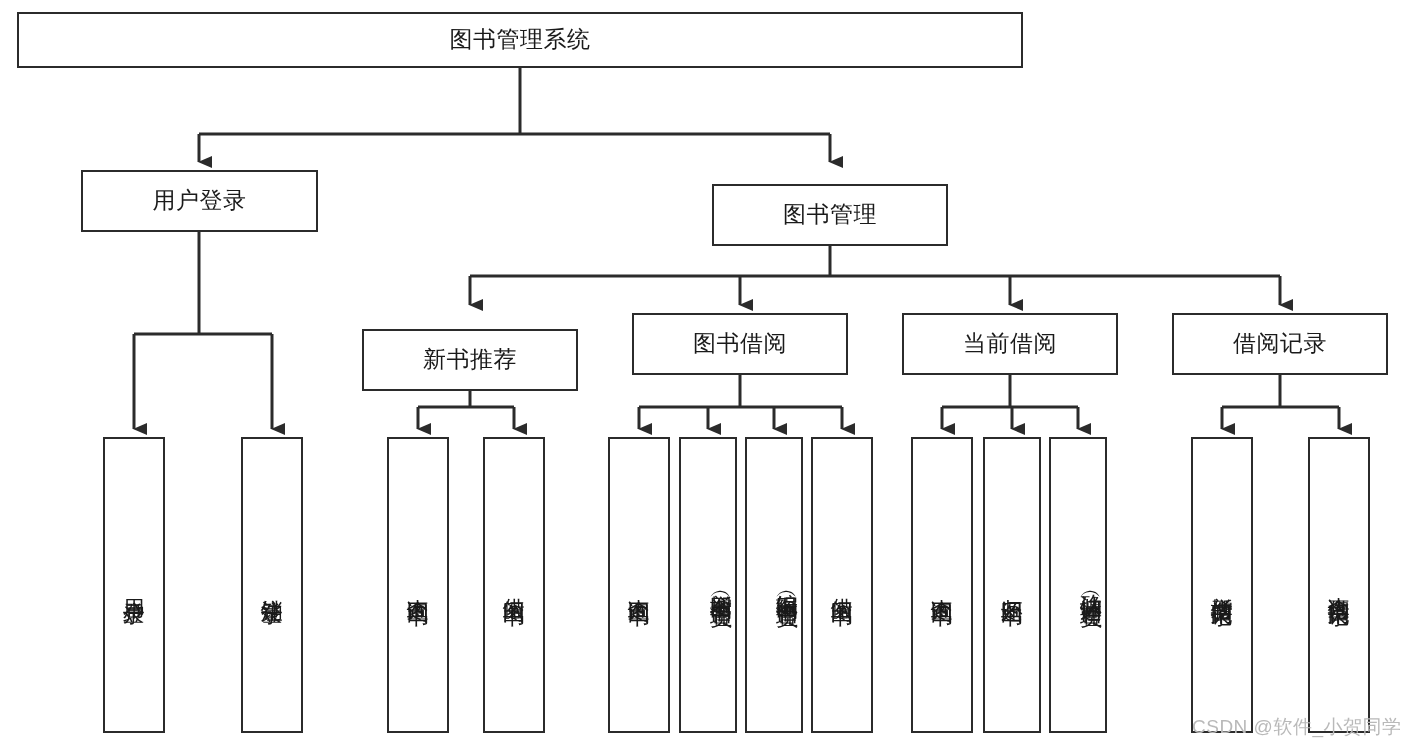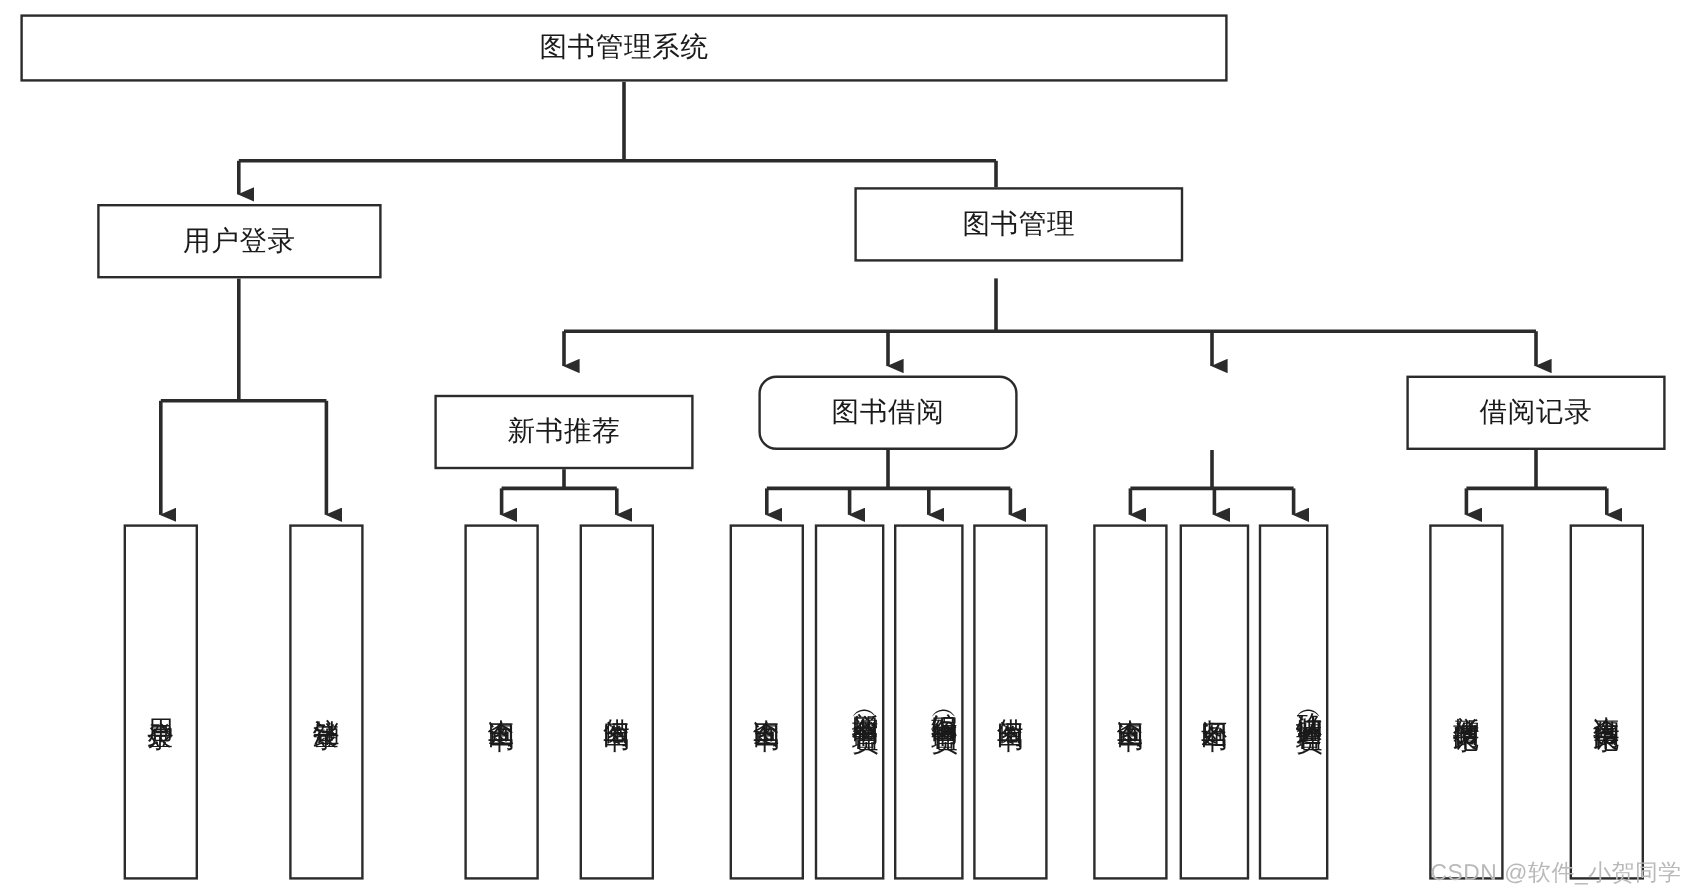--- a/index.html
+++ b/index.html
@@ -120,29 +120,32 @@
     </g>
   </svg>
 
   <div class="node horizontal" style="left:17px; top:12px; width:1006px; height:56px;">
     <span class="node-label">图书管理系统</span>
   </div>
 
   <div class="node horizontal" style="left:81px; top:170px; width:237px; height:62px;">
     <span class="node-label">用户登录</span>
   </div>
-  <div class="node horizontal" style="left:712px; top:156px; width:274px; height:62px;">
+  <div class="node horizontal" style="left:712px; top:184px; width:236px; height:62px;">
     <span class="node-label">图书管理</span>
   </div>
 
   <div class="node horizontal" style="left:362px; top:313px; width:216px; height:62px;margin-top:16px;">
     <span class="node-label">新书推荐</span>
   </div>
-  <div class="node horizontal" style="left:632px; top:313px; width:216px; height:62px;border-radius:15px;">
+  <div class="node horizontal" style="left:632px; top:313px; width:216px; height:62px;">
     <span class="node-label">图书借阅</span>
+  </div>
+  <div class="node horizontal" style="left:902px; top:313px; width:216px; height:62px;">
+    <span class="node-label">当前借阅</span>
   </div>
   <div class="node horizontal" style="left:1172px; top:313px; width:216px; height:62px;justify-content:center;">
     <span class="node-label">借阅记录</span>
   </div>
 
   <div class="node vertical centered" style="left:103px; top:437px; width:62px; height:296px;">
     <span class="node-label">用户登录</span>
   </div>
   <div class="node vertical centered" style="left:241px; top:437px; width:62px; height:296px;">
     <span class="node-label">注销登录</span>

